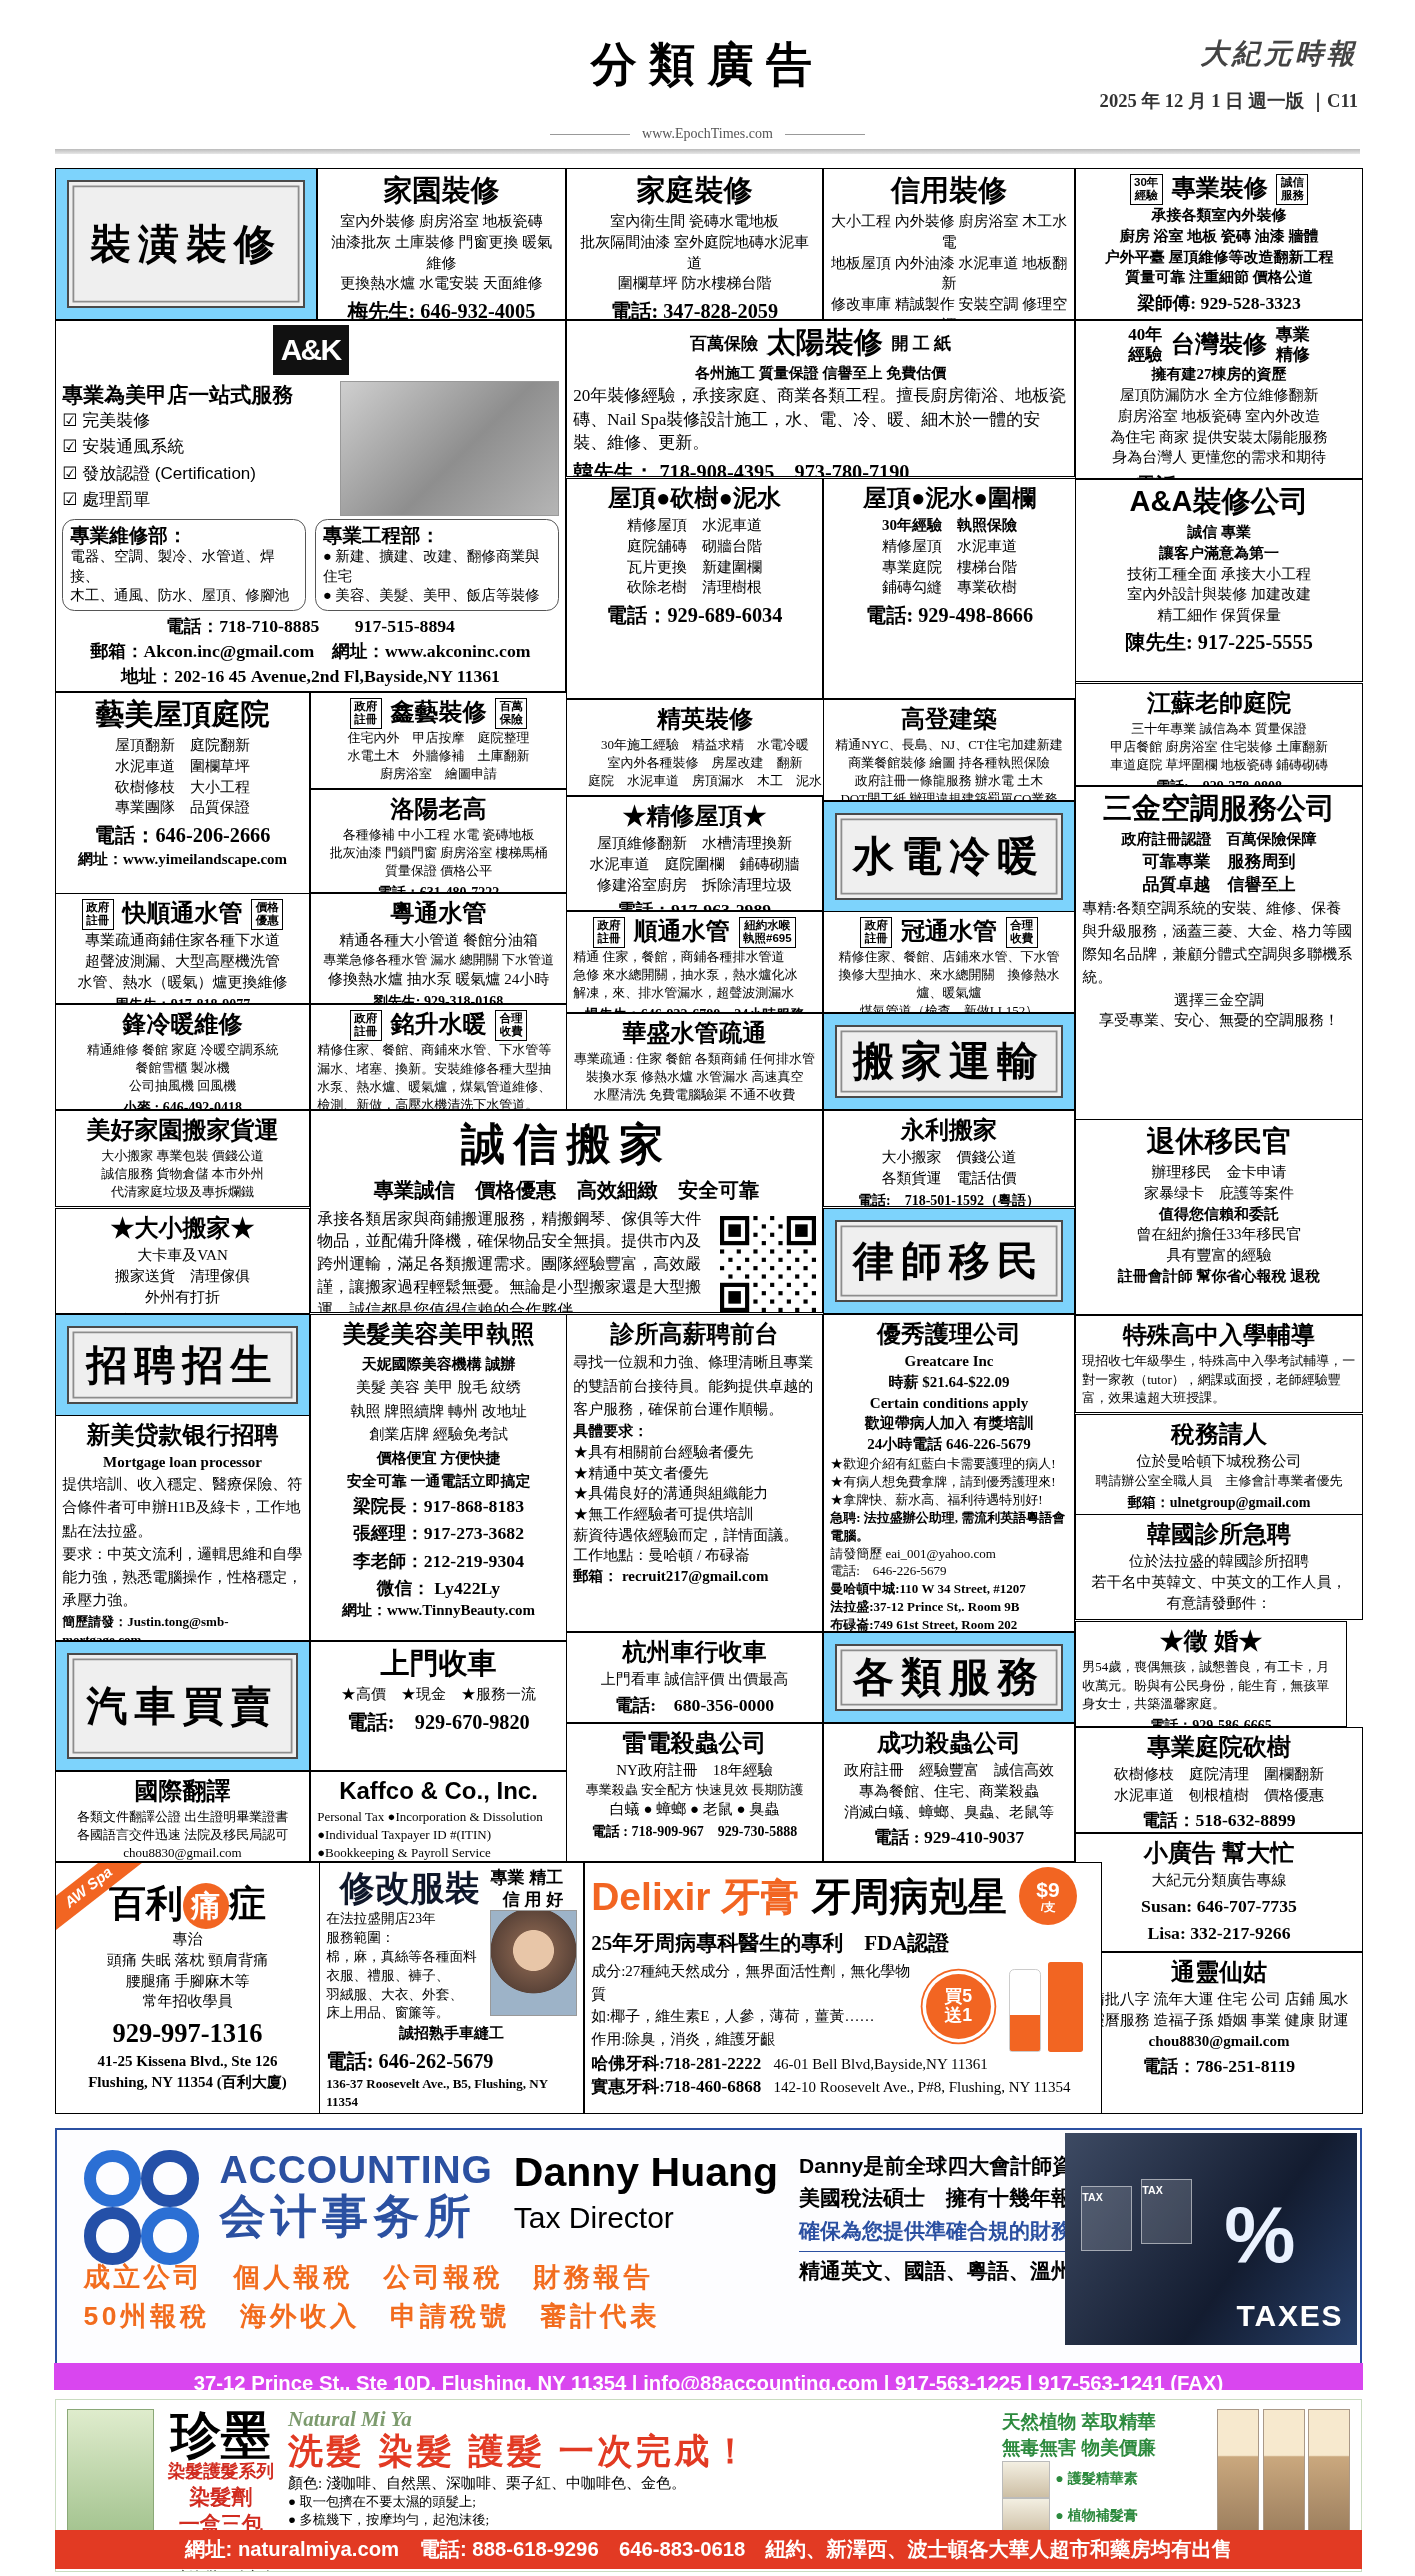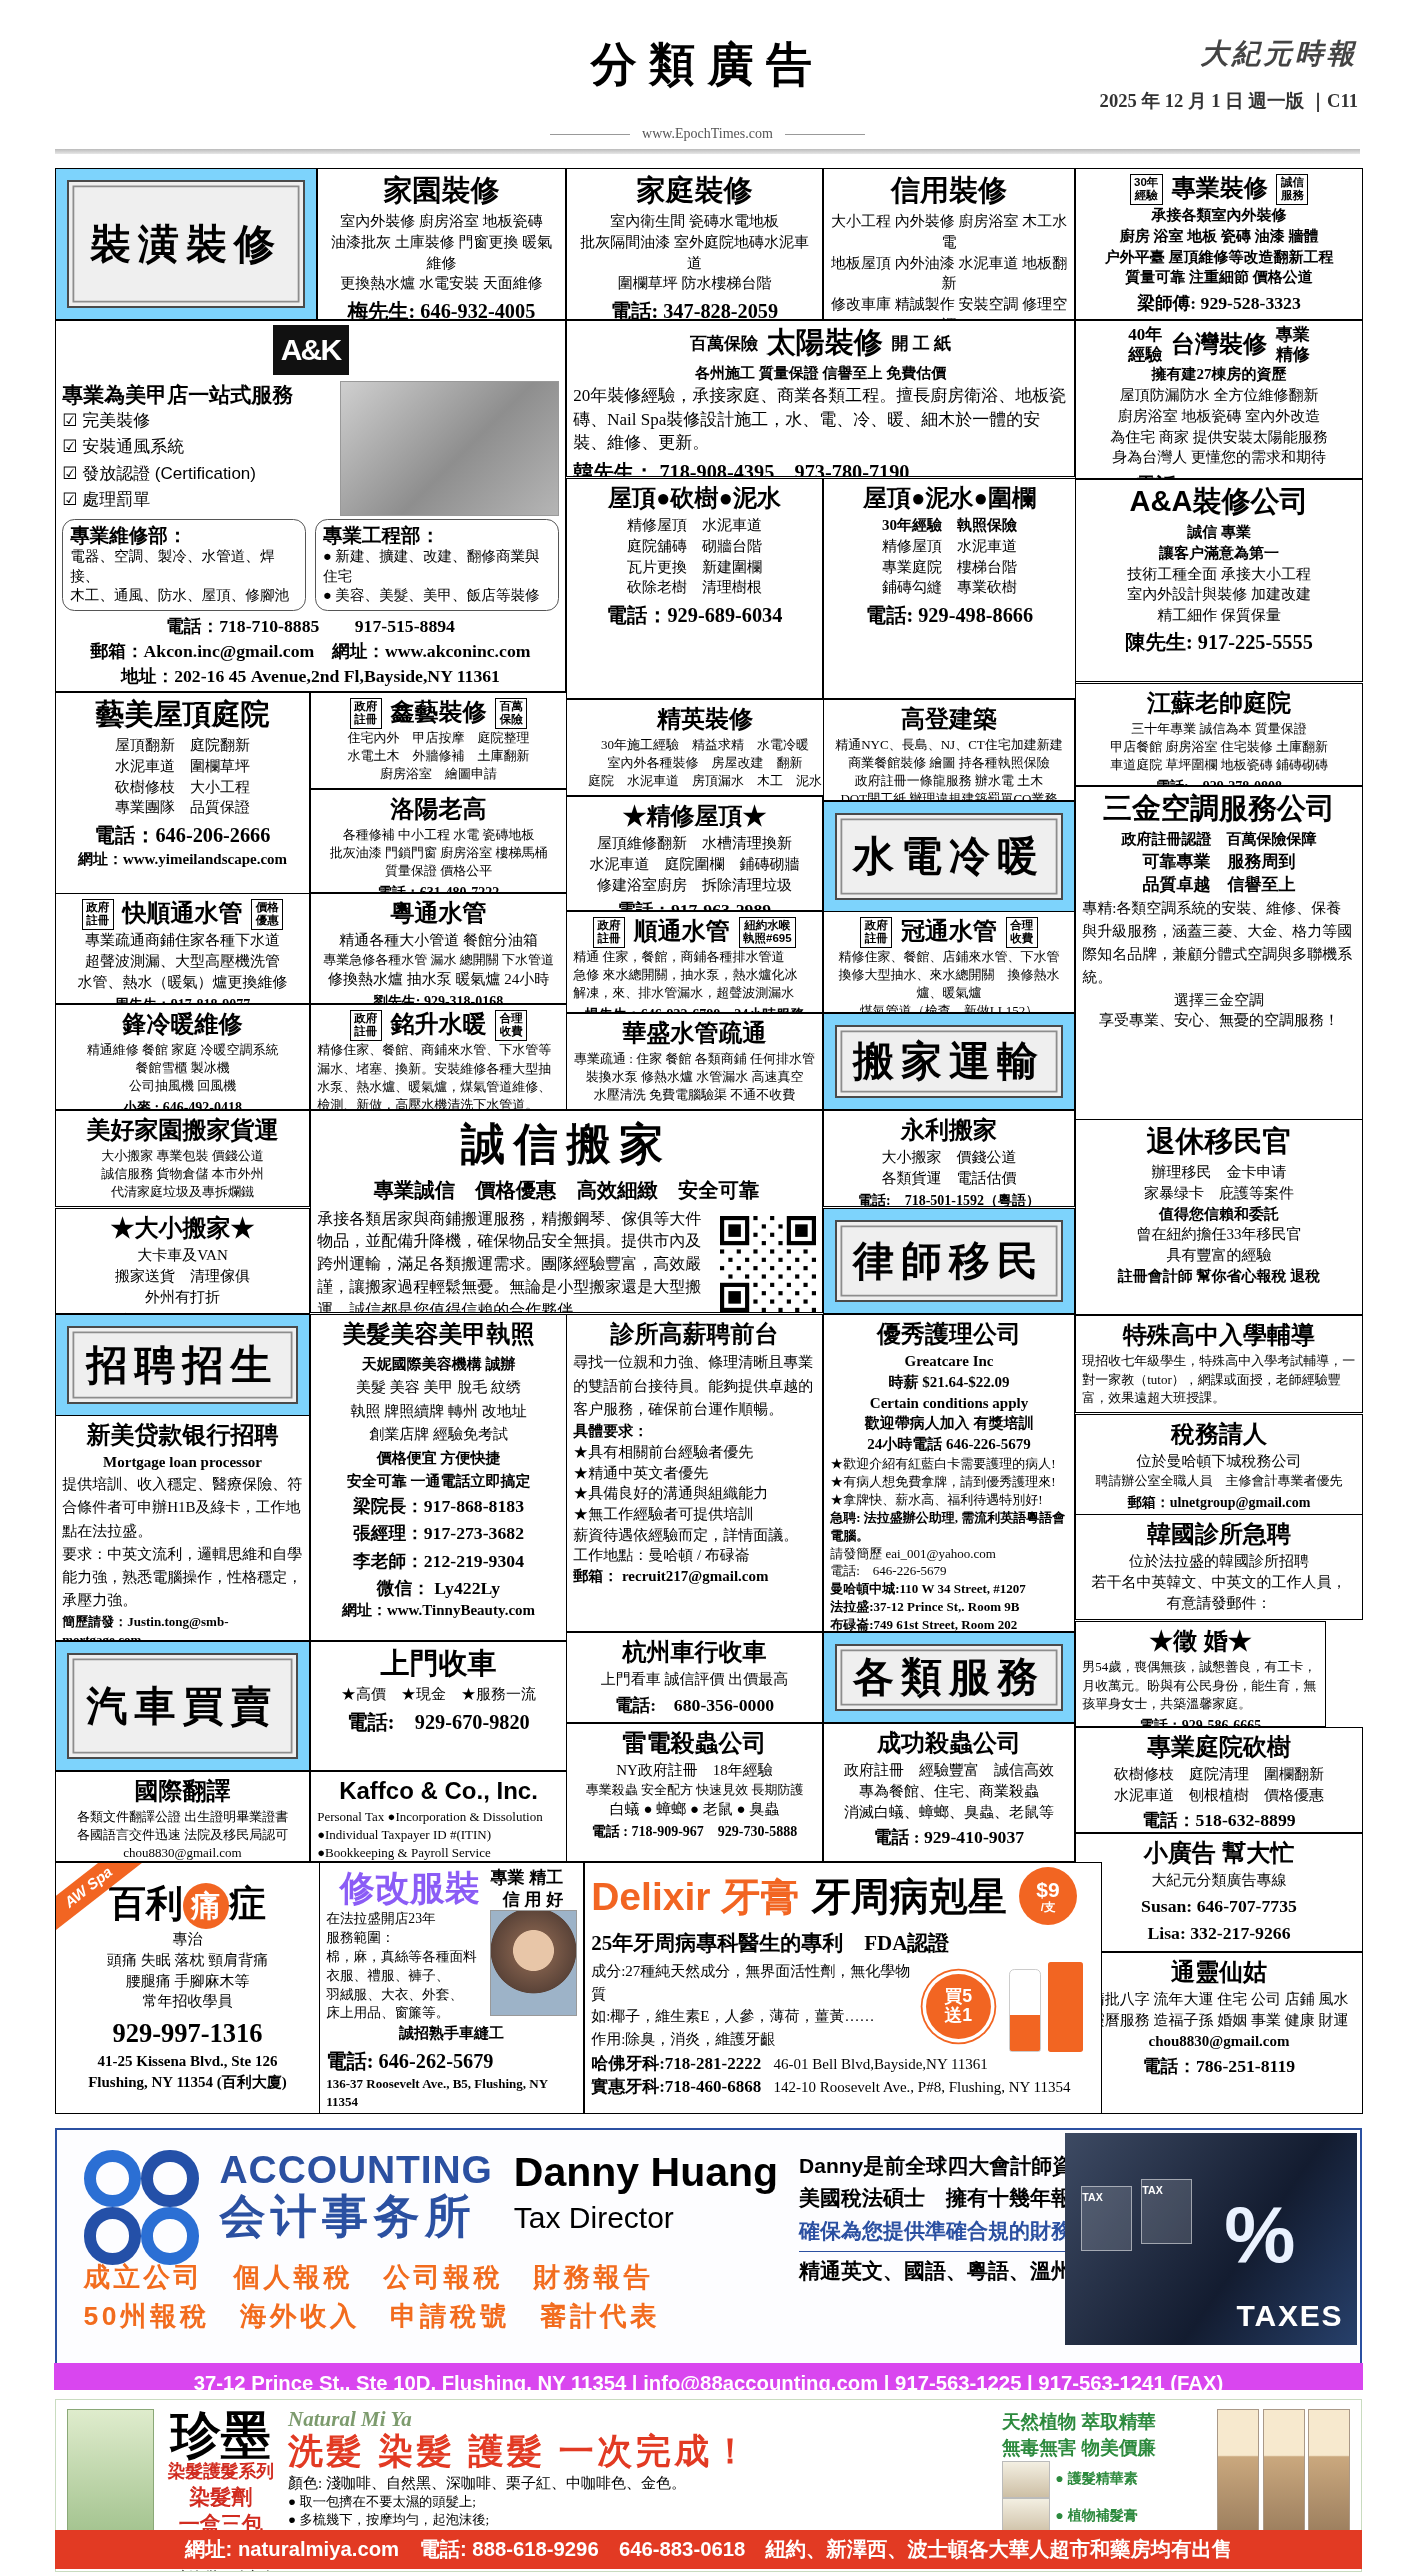--- a/index.html
+++ b/index.html
@@ -54,21 +54,21 @@
   
   .cx-title{font-size:44px;font-weight:900;font-family:"Liberation Sans",sans-serif;letter-spacing:8.8px;}
   .cx-sub{font-size:20.3px;font-weight:700;margin:1.8px 0 3.5px;}
   .cx-row{display:flex;gap:8.8px;align-items:center;}
   .cx-para{flex:1;font-size:16px;line-height:1.42;text-align:justify;text-align:left;}
   .cx-qr{width:96px;height:96px;flex:0 0 96px;}
   .baili-t{font:900 37px/1.1 "Liberation Sans",sans-serif;margin-top:16px;}
   .pain{display:inline-block;background:#f26522;color:#fff;border-radius:50%;width:46px;height:46px;line-height:46px;font-size:30px;vertical-align:middle;}
   .ribbon{position:absolute;left:-34px;top:10.6px;background:#f26522;color:#fff;transform:rotate(-38deg);width:133px;font:700 italic 15px/26.5px "Liberation Sans",sans-serif;text-align:center;}
   .xg-hd{display:flex;justify-content:center;gap:10.6px;align-items:center;}
-  .xg-t{font:900 35px/1.1 "Liberation Sans",sans-serif;color:#8b5cf6;}
+  .xg-t{font:900 35px/1.1 "Liberation Sans",sans-serif;color:#0f172a;}
   .xg-tags{font:700 17px/1.25 "Liberation Sans",sans-serif;text-align:right;}
   .xg-row{display:flex;gap:7px;}
   .xg-list{flex:1;text-align:left;font-size:13.7px;line-height:1.38;}
   .xg-photo{width:85px;height:104px;border:0.9px solid #999;background:radial-gradient(circle at 50% 38%,#e8c6a8 26%,#7a5a48 27%,#5a4338 55%,#9db3c8 56%);}
   .dx-hd{display:flex;align-items:center;justify-content:flex-start;gap:12.4px;}
   .dx-brand{font:900 39px/1 "Liberation Sans",sans-serif;color:#f26522;}
   .dx-head{font:900 39px/1 "Liberation Sans",sans-serif;}
   .dx-price{width:58px;height:58px;border-radius:50%;background:#f26522;color:#fff;font:900 21px/1.05 "Liberation Sans",sans-serif;display:flex;flex-direction:column;align-items:center;justify-content:center;}
   .dx-price small{font-size:11.5px;font-weight:700;}
   .dx-sub{font-size:21px;font-weight:700;text-align:left;margin:3.5px 0;}
@@ -618,21 +618,21 @@
       </div>
       <div class="ad" style="left: 1075px; top: 1514px; width: 288px; height: 106px;">
         <div class="hdr">
           <div class="title tsm">韓國診所急聘</div>
         </div>
         <div class="ln sm">位於法拉盛的韓國診所招聘</div>
         <div class="ln sm">若干名中英韓文、中英文的工作人員，</div>
         <div class="ln sm">有意請發郵件：</div>
         <div class="ln ph xs2">magenzheng@gmail.com</div>
       </div>
-      <div class="ad" style="left: 1075px; top: 1621px; width: 251px; height: 106px;">
+      <div class="ad" style="left: 1075px; top: 1621px; width: 272px; height: 106px;">
         <div class="hdr">
           <div class="title tsm">★徵 婚★</div>
         </div>
         <div class="ln para xs">男54歲，喪偶無孩，誠懇善良，有工卡，月收萬元。盼與有公民身份，能生育，無孩單身女士，共築溫馨家庭。</div>
         <div class="ln ph xs2">電話：929-586-6665</div>
       </div>
       <div class="ad" style="left: 1075px; top: 1727px; width: 288px; height: 106px;">
         <div class="hdr">
           <div class="title tsm">專業庭院砍樹</div>
         </div>

